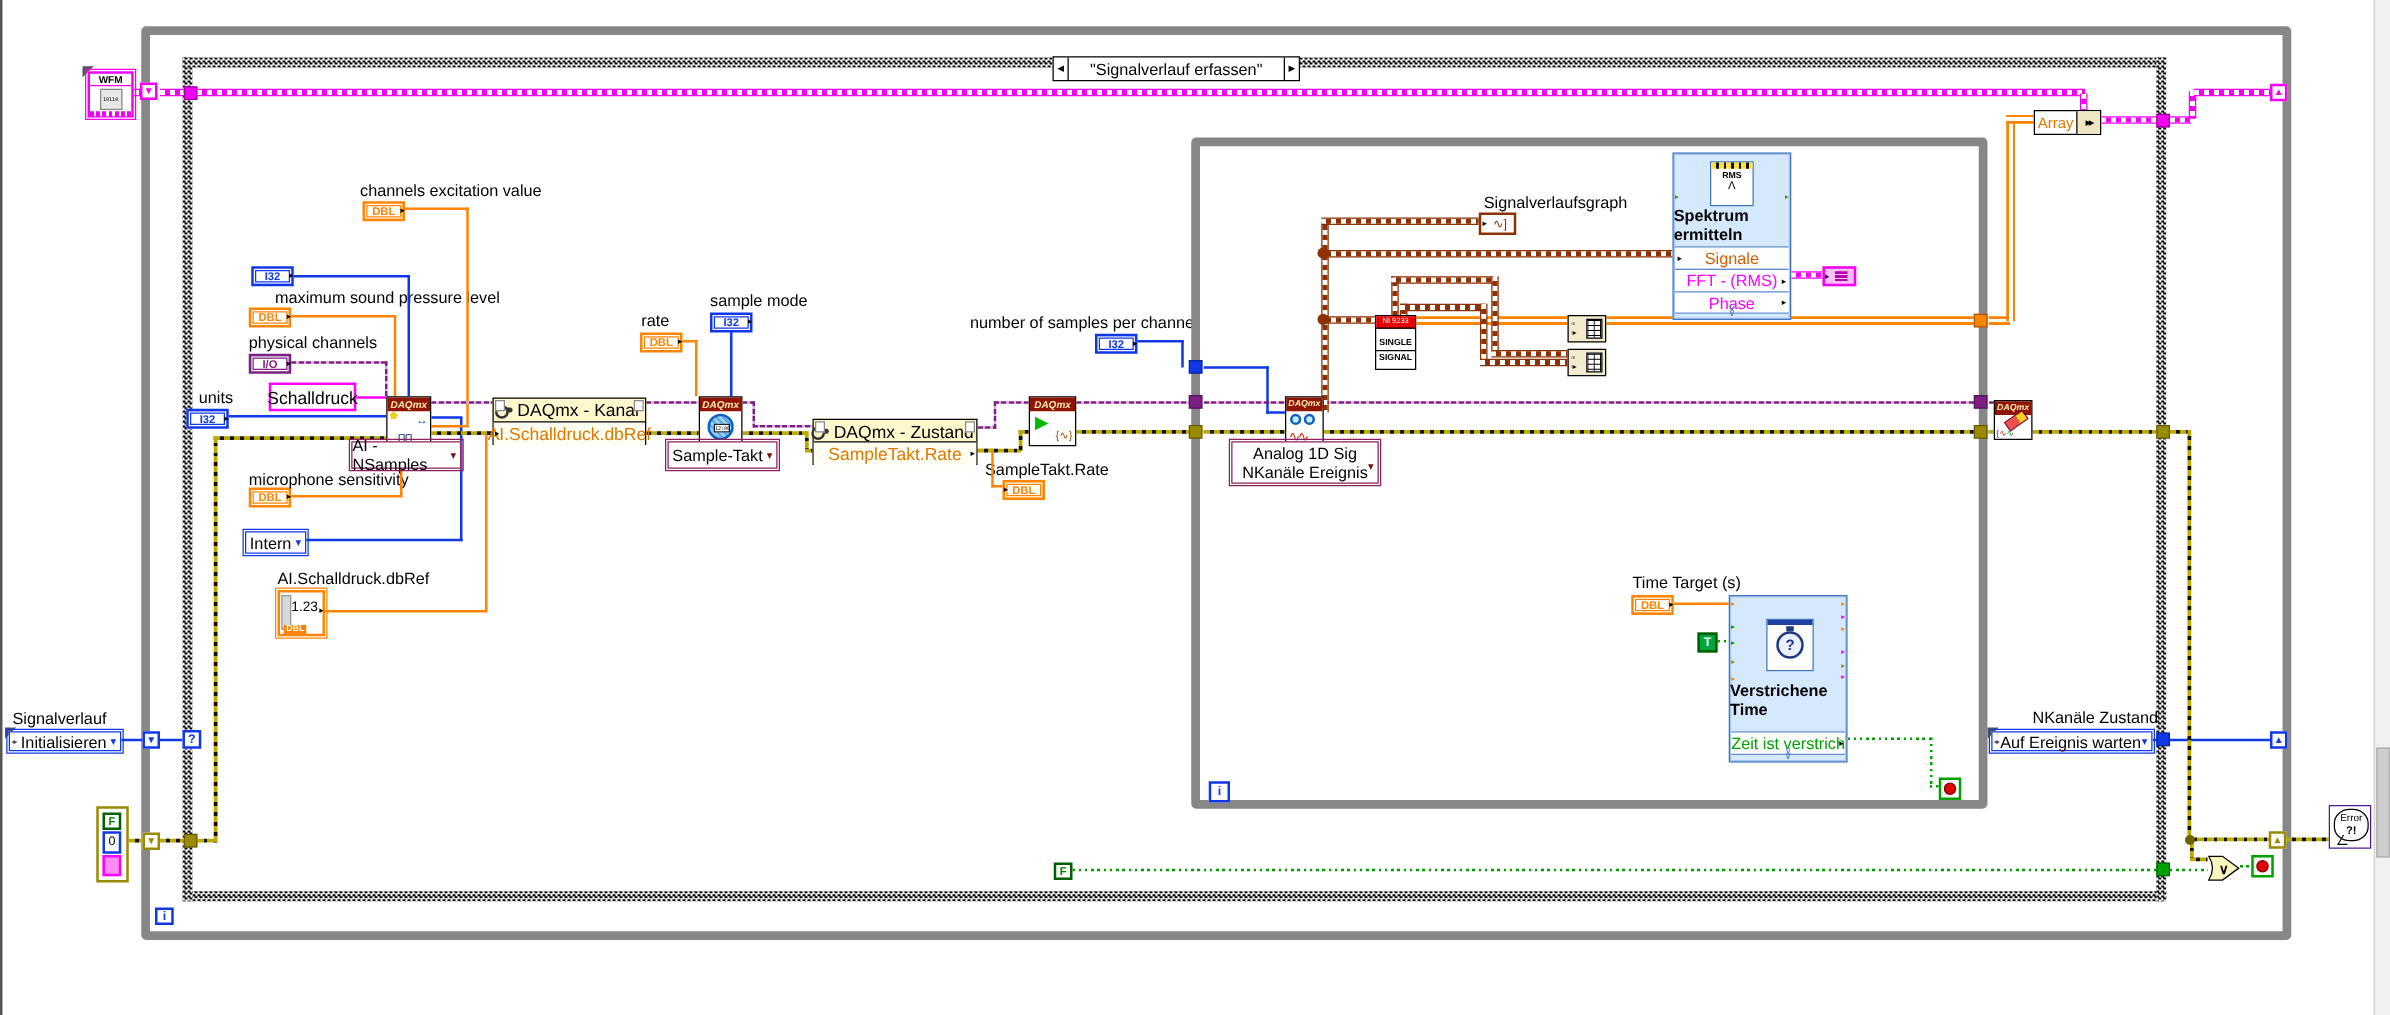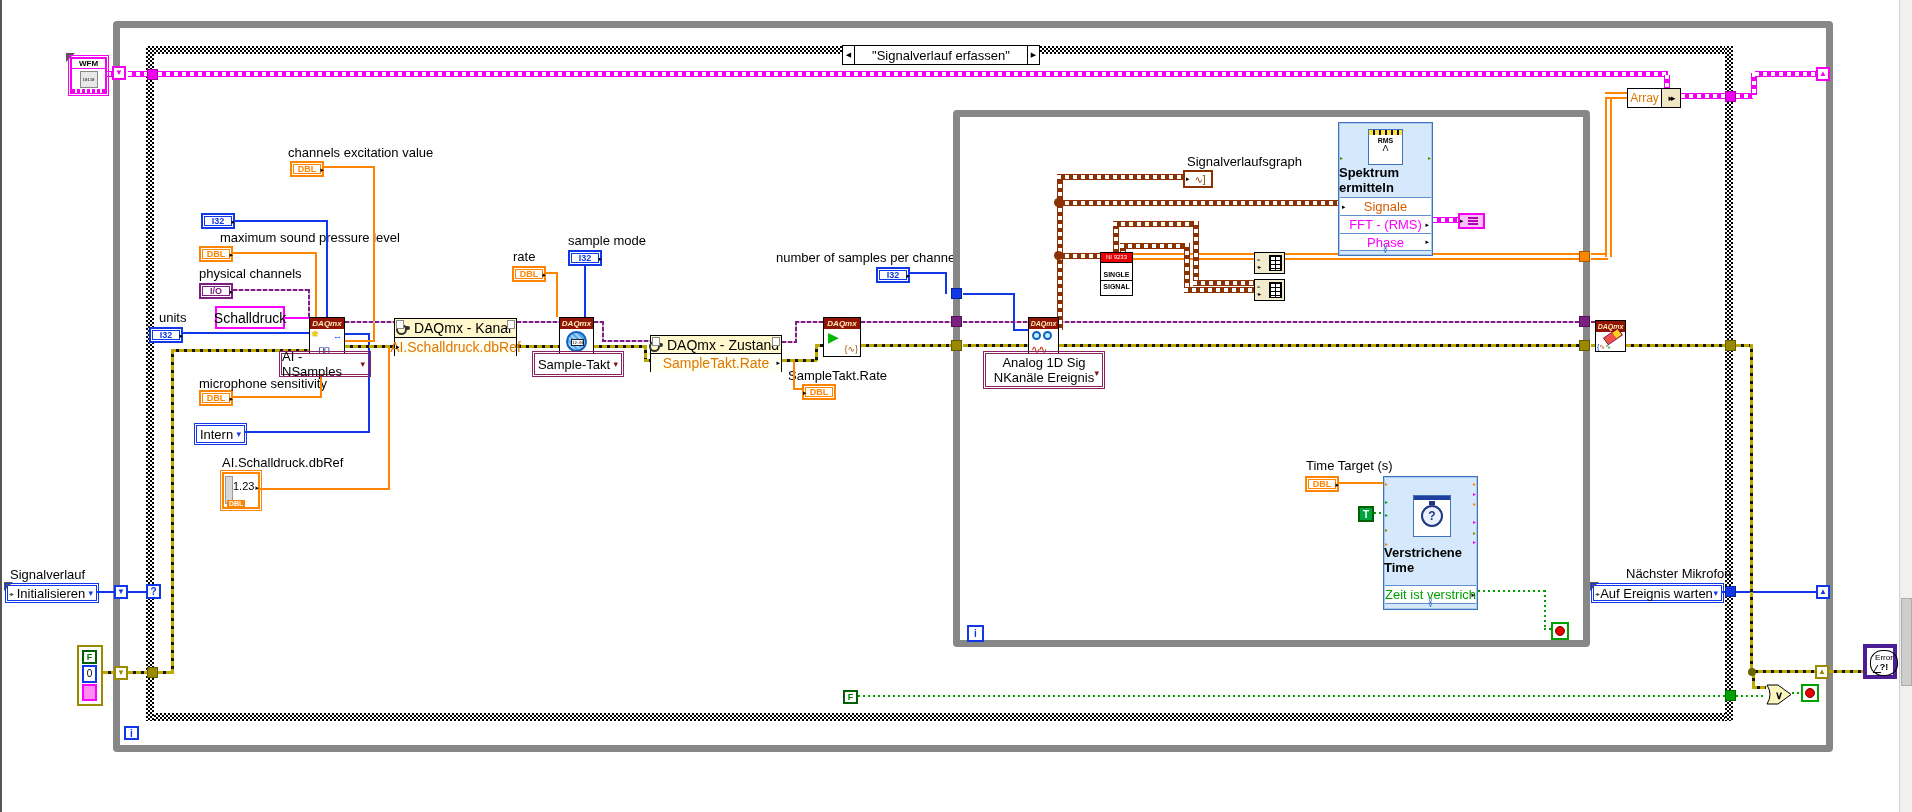--- a/index.html
+++ b/index.html
@@ -363,42 +363,42 @@
       <text x="9" y="15" font-size="11" font-weight="bold" font-family="Liberation Sans, sans-serif">∨</text>
     </svg>
   <div class="stopT" style="left:1801px;top:684px">
       <div class="dotr"></div>
     </div>
 
   <div class="iter" style="left:124px;top:726px;width:15px;height:14px;z-index:6">
       <span>i</span>
     </div>
 
-  <div class="abs" style="left:1863px;top:644px;width:34px;height:35px;border:4px solid #4c1d95;background:#fff;box-sizing:border-box;z-index:6">
+  <div class="abs" style="left:1863px;top:644px;width:34px;height:35px;border:1px solid #4c1d95;background:#fff;box-sizing:border-box;z-index:6">
     <div style="position:absolute;left:3px;top:2px;width:26px;height:24px;border:1px solid #000;border-radius:45%;text-align:center">
       <div style="font-size:8px;line-height:10px;margin-top:2px">Error</div>
       <div style="font-size:9px;font-weight:bold;line-height:9px">?!</div>
     </div>
     <div style="position:absolute;left:8px;bottom:2px;width:7px;height:7px;border-left:1px solid #000;border-bottom:1px solid #000;transform:skewX(-30deg)"></div>
   </div>
 
 <div class="lab" style="left: 288px; top: 146px;">channels excitation value</div>
     <div class="lab" style="left: 220px; top: 231px;">maximum sound pressure level</div>
     <div class="lab" style="left: 199px; top: 267px;">physical channels</div>
     <div class="lab" style="left: 159px; top: 311px;">units</div>
     <div class="lab" style="left: 199px; top: 377px;">microphone sensitivity</div>
     <div class="lab" style="left: 222px; top: 456px;">AI.Schalldruck.dbRef</div>
     <div class="lab" style="left: 513px; top: 250px;">rate</div>
     <div class="lab" style="left: 568px; top: 234px;">sample mode</div>
     <div class="lab" style="left: 776px; top: 251px;">number of samples per channel</div>
     <div class="lab" style="left: 788px; top: 369px;">SampleTakt.Rate</div>
     <div class="lab" style="left: 1187px; top: 155px;">Signalverlaufsgraph</div>
     <div class="lab" style="left: 1306px; top: 459px;">Time Target (s)</div>
     <div class="lab" style="left: 10px; top: 568px;">Signalverlauf</div>
-    <div class="lab" style="left: 1626px; top: 567px;">Nächster Mikrofon</div>
+    <div class="lab" style="left: 1626px; top: 567px;">NKanäle Zustand</div>
     <div class="wire h mg" style="left: 107px; top: 71px; width: 5px;"></div>
     <div class="wire h mg" style="left: 128px; top: 71px; width: 19px;"></div>
     <div class="wire h mg" style="left: 158px; top: 71px; width: 1510px;"></div>
     <div class="wire v mg" style="left: 1664px; top: 75px; height: 14px;"></div>
     <div class="wire h mg" style="left: 1681px; top: 93px; width: 44px;"></div>
     <div class="wire h mg" style="left: 1736px; top: 93px; width: 17px;"></div>
     <div class="wire v mg" style="left: 1751px; top: 73px; height: 22px;"></div>
     <div class="wire h mg" style="left: 1755px; top: 71px; width: 62px;"></div>
     <div class="wire h mg" style="left: 1433px; top: 217px; width: 25px;"></div>
     <div class="wire h blue" style="left: 235px; top: 220px; width: 93px;"></div>

